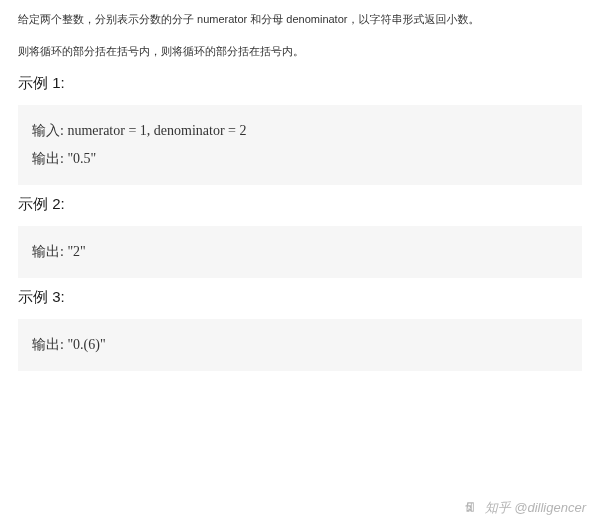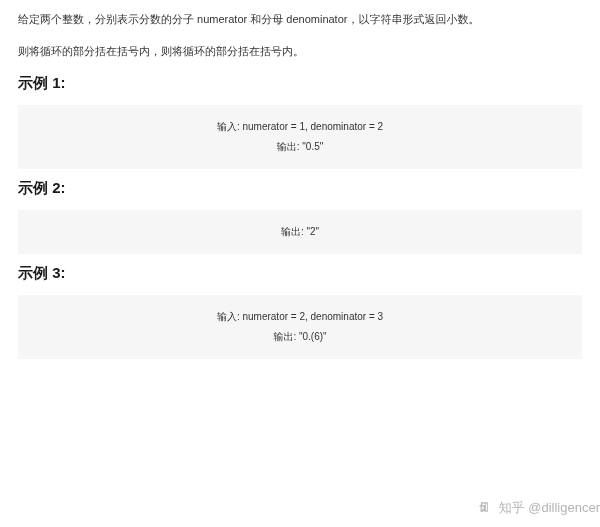--- a/index.html
+++ b/index.html
@@ -18,46 +18,46 @@
     overflow: hidden;
   }
   .paragraph {
     font-size: 11px;
     line-height: 1.8;
     color: #333;
     margin-bottom: 12px;
   }
   .example-heading {
     font-size: 15px;
-    font-weight: 700;
+    font-weight: 400;
     color: #1a1a1a;
     margin-top: 3px;
     margin-bottom: 12px;
   }
   .code-block {
     background: #f6f6f6;
     padding: 12px 14px;
-    font-family: Liberation Sans, sans-serif;
-    font-size: 10px;
+    font-family: Liberation Serif, serif;
+    font-size: 14px;
     line-height: 2.0;
     color: #333;
     white-space: pre;
     margin-bottom: 10px;
-    text-align: center;
   }
   .code-line {
     display: block;
   }
   .watermark {
     position: absolute;
-    right: 0;
+    right: 14px;
     bottom: 10px;
     font-size: 13px;
     color: rgba(140,140,140,0.65);
     pointer-events: none;
+    font-style: italic;
   }
   .zhihu-icon {
     display: inline-block;
     width: 14px;
     height: 14px;
     vertical-align: -2px;
     margin-right: 4px;
   }
 </style>
 </head>
@@ -66,21 +66,21 @@
 <p class="paragraph">给定两个整数，分别表示分数的分子 numerator 和分母 denominator，以字符串形式返回小数。</p>
 <p class="paragraph">则将循环的部分括在括号内，则将循环的部分括在括号内。</p>
 
 <div class="example-heading">示例 1:</div>
 <div class="code-block"><span class="code-line">输入: numerator = 1, denominator = 2</span><span class="code-line">输出: "0.5"</span></div>
 
 <div class="example-heading">示例 2:</div>
 <div class="code-block"><span class="code-line">输出: "2"</span></div>
 
 <div class="example-heading">示例 3:</div>
-<div class="code-block"><span class="code-line">输入: numerator = 2, denominator = 3</span><span class="code-line">输出: "0.(6)"</span></div>
+<div class="code-block"><span class="code-line">输出: "0.(6)"</span></div>
 
 <div class="watermark">
   <span>
     <svg class="zhihu-icon" viewBox="0 0 24 24" fill="rgba(140,140,140,0.65)">
       <path d="M13.5 4h5v16h-5l-1.5-2h-1v2H6c0-3 0-6 .5-9H4l.5-2h2c.2-2 .5-3.5 1-5h6v2H9.5c-.3 1-.5 2-.6 3h4.6v-5zm1.5 2v12h1l1 1.3V6h-2zM11 11H8.5c-.2 2-.5 4-1 5.5l1.5 1c.5-1.5.8-3 1-4.5.5 1 1.5 2.5 2 3l1-1.5c-.7-.8-1.5-2-2-3.5z"></path>
     </svg>
   </span><span>知乎 @dilligencer</span>
 </div>
 
 </body></html>

